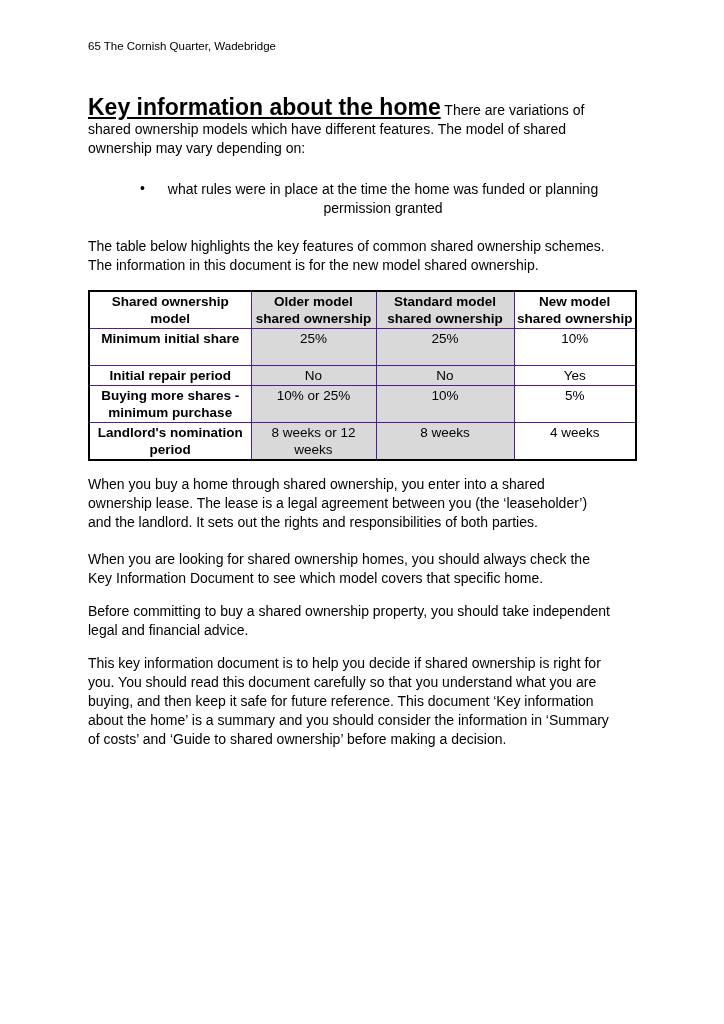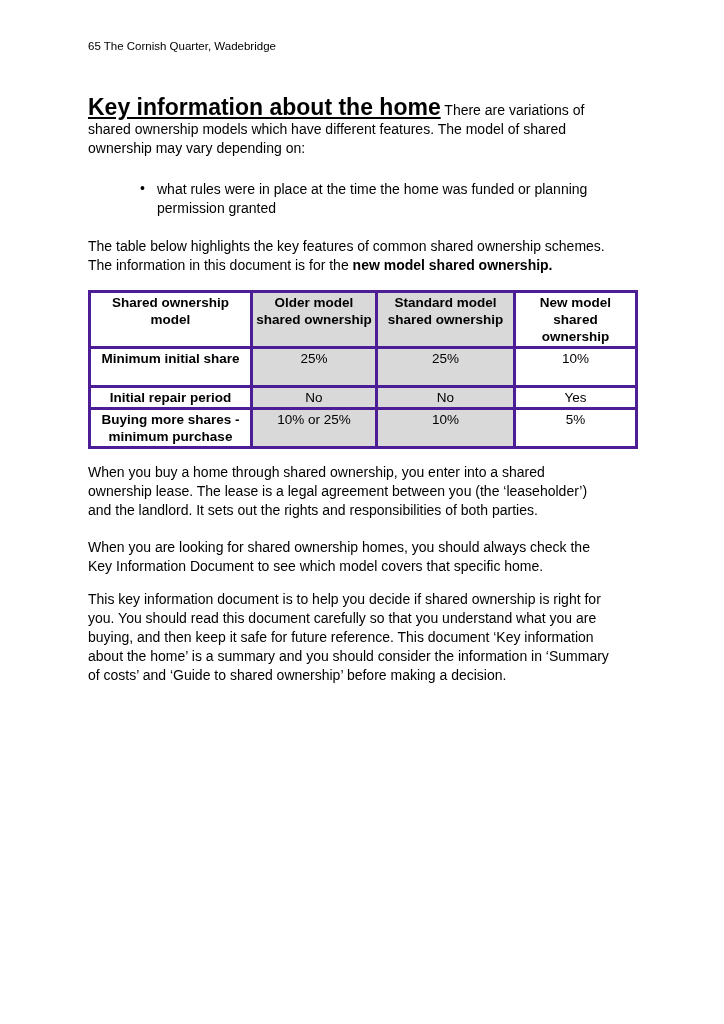--- a/index.html
+++ b/index.html
@@ -11,38 +11,38 @@
     font-family: "Liberation Sans", "DejaVu Sans", sans-serif;
     box-sizing: border-box;
     padding: 39px 84px 0 88px;
     overflow: hidden;
   }
   .doc-header { font-size: 11.5px; line-height: 14px; }
   .title-block { margin-top: 45px; font-size: 14px; line-height: 19px; }
   .title-block .h1 { font-size: 23px; font-weight: bold; text-decoration: underline; }
   ul.bullets {
     margin: 22px 0 18px 0; padding: 0 0 0 69px;
-    list-style: none; font-size: 14px; line-height: 19px;
+    list-style: none; font-size: 14px; line-height: 19px; text-align: center;
   }
   ul.bullets li { position: relative; margin-bottom: 14px; max-width: 452px; }
   ul.bullets li::before { content: "\2022"; position: absolute; left: -17px; top: -1px; }
   .para { margin: 14px 0 0 0; font-size: 14px; line-height: 19px; }
   .table-intro { margin-top: 19px; }
-  .bold { font-weight: bold; }
+  .bold { font-weight: normal; }
   table.cmp {
     border-collapse: collapse;
     margin-top: 15px;
     width: 547px;
     table-layout: fixed;
     font-size: 13.5px;
     line-height: 17px;
     border: 2px solid #000;
   }
   table.cmp th, table.cmp td {
-    border: 3px solid #4c1d95;
+    border: 1px solid #4c1d95;
     padding: 1px 2px;
     text-align: center;
     vertical-align: top;
     overflow: hidden;
   }
   table.cmp th { font-weight: bold; }
   table.cmp td.lbl { font-weight: bold; }
   .shade { background: var(--shade, #d9d9d9); }
   th.hdr-narrow { padding: 1px 12px; margin-left: 36px; }
   tr.tall td { height: 34px; }
@@ -93,20 +93,27 @@
       <td class="shade">No</td>
       <td class="shade">No</td>
       <td>Yes</td>
     </tr>
     <tr class="tall">
       <td class="lbl">Buying more shares - minimum purchase</td>
       <td class="shade">10% or 25%</td>
       <td class="shade">10%</td>
       <td>5%</td>
     </tr>
+    <tr class="mid">
+      <td class="lbl">Landlord's nomination period</td>
+      <td class="shade">8 weeks or 12 weeks</td>
+      <td class="shade">8 weeks</td>
+      <td>4 weeks</td>
+    </tr>
   </tbody>
     </table>
 
   <div class="para">When you buy a home through shared ownership, you enter into a shared ownership lease. The lease is a legal agreement between you (the ‘leaseholder’) and the landlord. It sets out the rights and responsibilities of both parties.</div>
   <div class="para" style="margin-top:18px">When you are looking for shared ownership homes, you should always check the Key Information Document to see which model covers that specific home.</div>
+  <div class="para">Before committing to buy a shared ownership property, you should take independent legal and financial advice.</div>
   <div class="para">This key information document is to help you decide if shared ownership is right for you. You should read this document carefully so that you understand what you are buying, and then keep it safe for future reference. This document ‘Key information about the home’ is a summary and you should consider the information in ‘Summary of costs’ and ‘Guide to shared ownership’ before making a decision.</div>
 
 </div>
 
 </body></html>

